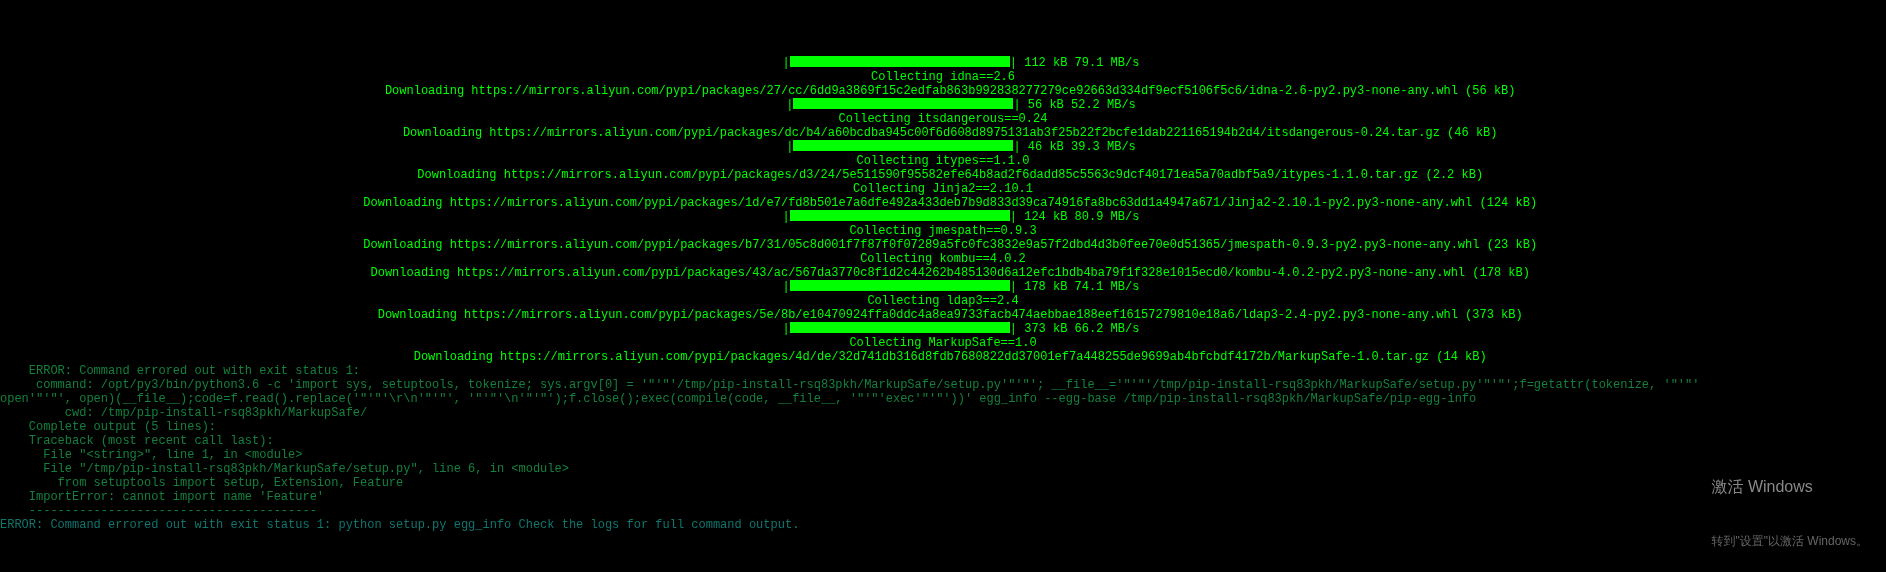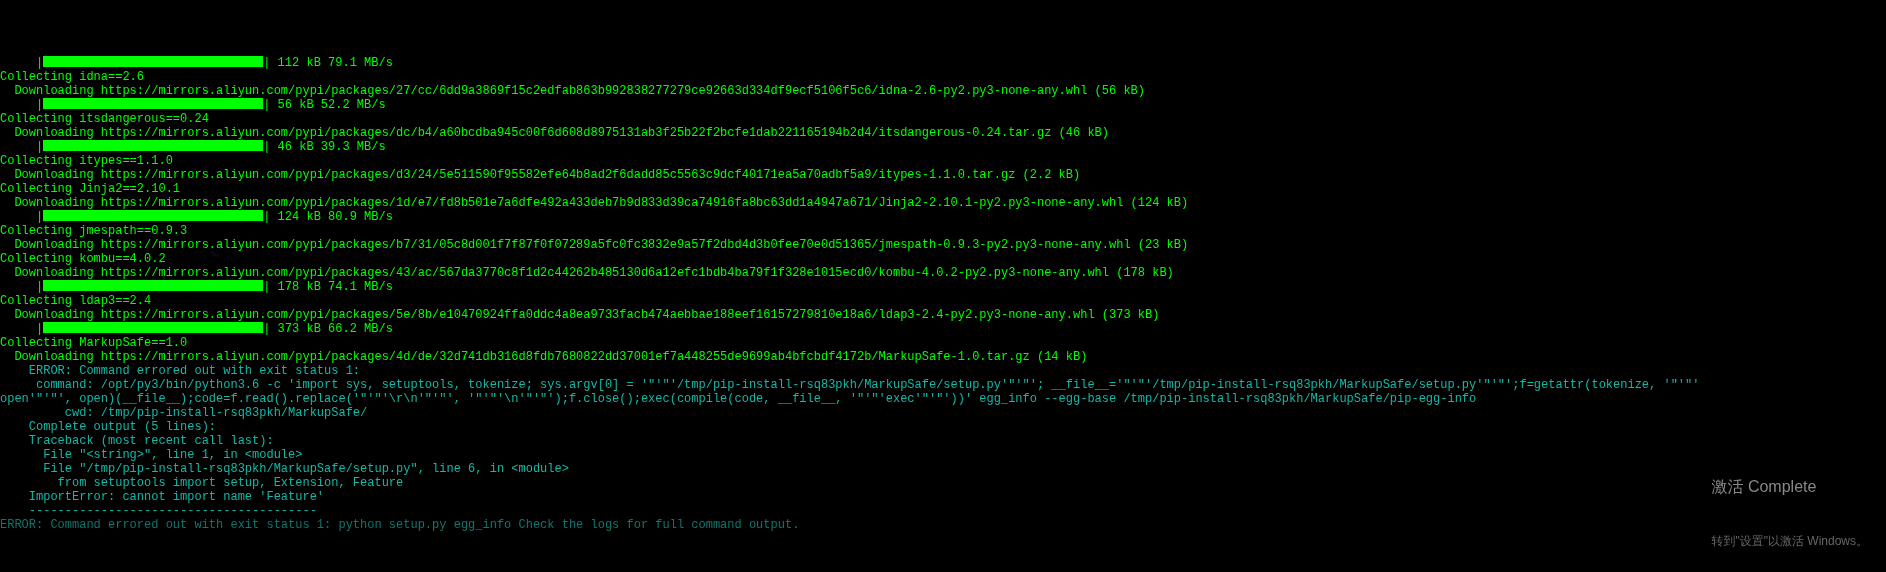--- a/index.html
+++ b/index.html
@@ -11,23 +11,23 @@
     color: #00ff00;
     white-space: pre;
     overflow: hidden;
     width: 1886px;
     height: 572px;
     position: relative;
   }
   .term {
     padding: 0;
   }
-  .green { color: #00ff00; }
+  .green { color: #00ff00; text-align: center; }
   .red { color: #0f766e; }
-  .dim-red { color: #14b8a6; }
+  .dim-red { color: #15803d; }
   .bar {
     display: inline-block;
     background: #00ff00;
     height: 11px;
     vertical-align: middle;
     margin-top: -2px;
   }
   .watermark {
     position: absolute;
     right: 18px;
@@ -42,18 +42,18 @@
   .watermark .wm2 { font-size: 12px; color: #666666; }
 </style>
 </head>
 <body>
 
 
 
 <div class="term" id="term"><div class="green"><span>     |</span><span class="bar" style="width: 220px;"></span><span>| 112 kB 79.1 MB/s</span></div><div class="green">Collecting idna==2.6</div><div class="green">  Downloading https://mirrors.aliyun.com/pypi/packages/27/cc/6dd9a3869f15c2edfab863b992838277279ce92663d334df9ecf5106f5c6/idna-2.6-py2.py3-none-any.whl (56 kB)</div><div class="green"><span>     |</span><span class="bar" style="width: 220px;"></span><span>| 56 kB 52.2 MB/s</span></div><div class="green">Collecting itsdangerous==0.24</div><div class="green">  Downloading https://mirrors.aliyun.com/pypi/packages/dc/b4/a60bcdba945c00f6d608d8975131ab3f25b22f2bcfe1dab221165194b2d4/itsdangerous-0.24.tar.gz (46 kB)</div><div class="green"><span>     |</span><span class="bar" style="width: 220px;"></span><span>| 46 kB 39.3 MB/s</span></div><div class="green">Collecting itypes==1.1.0</div><div class="green">  Downloading https://mirrors.aliyun.com/pypi/packages/d3/24/5e511590f95582efe64b8ad2f6dadd85c5563c9dcf40171ea5a70adbf5a9/itypes-1.1.0.tar.gz (2.2 kB)</div><div class="green">Collecting Jinja2==2.10.1</div><div class="green">  Downloading https://mirrors.aliyun.com/pypi/packages/1d/e7/fd8b501e7a6dfe492a433deb7b9d833d39ca74916fa8bc63dd1a4947a671/Jinja2-2.10.1-py2.py3-none-any.whl (124 kB)</div><div class="green"><span>     |</span><span class="bar" style="width: 220px;"></span><span>| 124 kB 80.9 MB/s</span></div><div class="green">Collecting jmespath==0.9.3</div><div class="green">  Downloading https://mirrors.aliyun.com/pypi/packages/b7/31/05c8d001f7f87f0f07289a5fc0fc3832e9a57f2dbd4d3b0fee70e0d51365/jmespath-0.9.3-py2.py3-none-any.whl (23 kB)</div><div class="green">Collecting kombu==4.0.2</div><div class="green">  Downloading https://mirrors.aliyun.com/pypi/packages/43/ac/567da3770c8f1d2c44262b485130d6a12efc1bdb4ba79f1f328e1015ecd0/kombu-4.0.2-py2.py3-none-any.whl (178 kB)</div><div class="green"><span>     |</span><span class="bar" style="width: 220px;"></span><span>| 178 kB 74.1 MB/s</span></div><div class="green">Collecting ldap3==2.4</div><div class="green">  Downloading https://mirrors.aliyun.com/pypi/packages/5e/8b/e10470924ffa0ddc4a8ea9733facb474aebbae188eef16157279810e18a6/ldap3-2.4-py2.py3-none-any.whl (373 kB)</div><div class="green"><span>     |</span><span class="bar" style="width: 220px;"></span><span>| 373 kB 66.2 MB/s</span></div><div class="green">Collecting MarkupSafe==1.0</div><div class="green">  Downloading https://mirrors.aliyun.com/pypi/packages/4d/de/32d741db316d8fdb7680822dd37001ef7a448255de9699ab4bfcbdf4172b/MarkupSafe-1.0.tar.gz (14 kB)</div><div class="dim-red">    ERROR: Command errored out with exit status 1:</div><div class="dim-red">     command: /opt/py3/bin/python3.6 -c 'import sys, setuptools, tokenize; sys.argv[0] = '"'"'/tmp/pip-install-rsq83pkh/MarkupSafe/setup.py'"'"'; __file__='"'"'/tmp/pip-install-rsq83pkh/MarkupSafe/setup.py'"'"';f=getattr(tokenize, '"'"'</div><div class="dim-red">open'"'"', open)(__file__);code=f.read().replace('"'"'\r\n'"'"', '"'"'\n'"'"');f.close();exec(compile(code, __file__, '"'"'exec'"'"'))' egg_info --egg-base /tmp/pip-install-rsq83pkh/MarkupSafe/pip-egg-info</div><div class="dim-red">         cwd: /tmp/pip-install-rsq83pkh/MarkupSafe/</div><div class="dim-red">    Complete output (5 lines):</div><div class="dim-red">    Traceback (most recent call last):</div><div class="dim-red">      File "&lt;string&gt;", line 1, in &lt;module&gt;</div><div class="dim-red">      File "/tmp/pip-install-rsq83pkh/MarkupSafe/setup.py", line 6, in &lt;module&gt;</div><div class="dim-red">        from setuptools import setup, Extension, Feature</div><div class="dim-red">    ImportError: cannot import name 'Feature'</div><div class="dim-red">    ----------------------------------------</div><div class="red">ERROR: Command errored out with exit status 1: python setup.py egg_info Check the logs for full command output.</div></div>
 
 <div class="watermark">
-  <div class="wm1">激活 Complete</div>
+  <div class="wm1">激活 Windows</div>
   <div class="wm2">转到"设置"以激活 Windows。</div>
 </div>
 
 
 
 
 </body></html>

